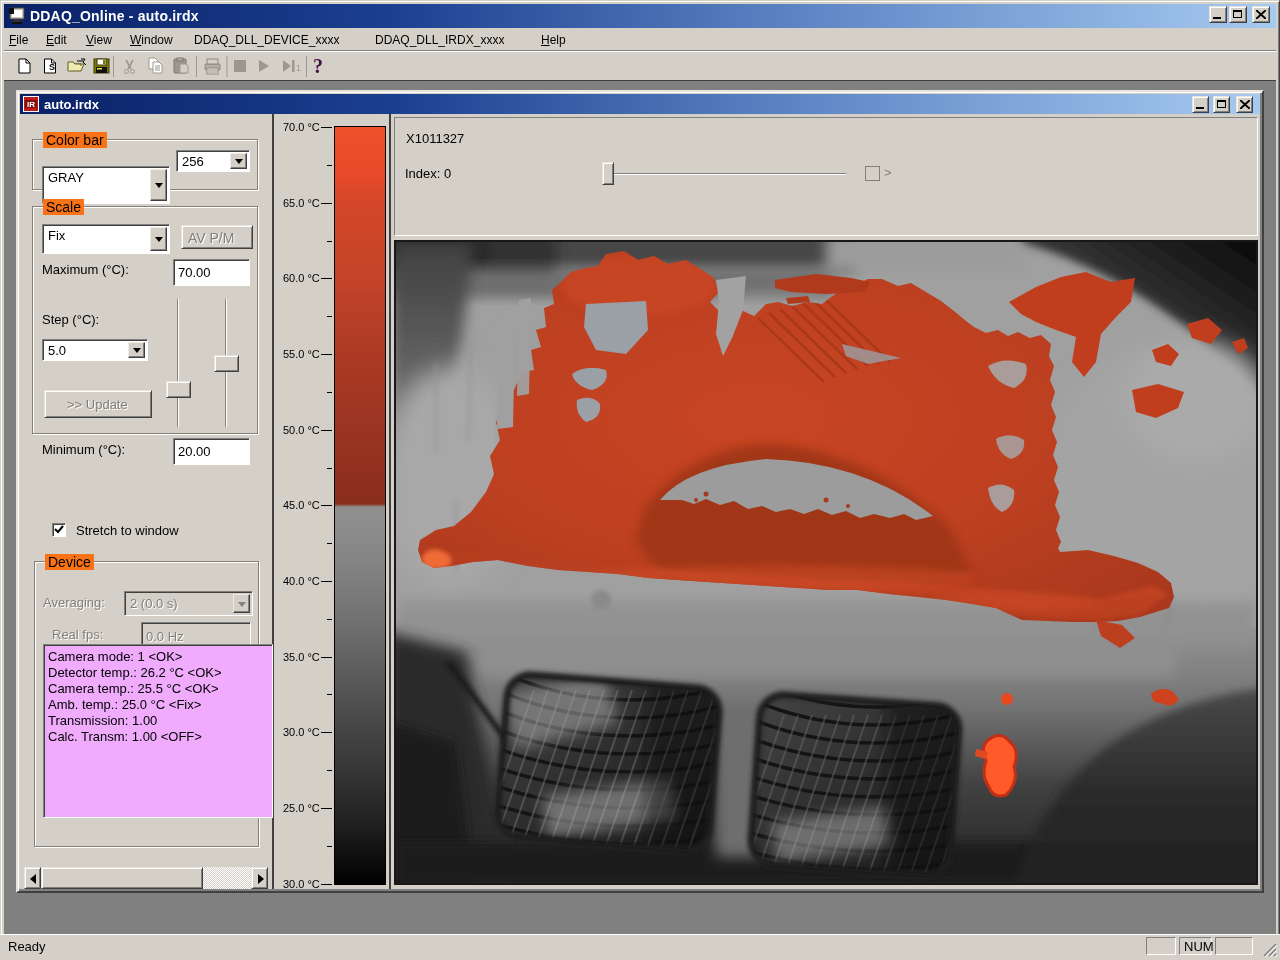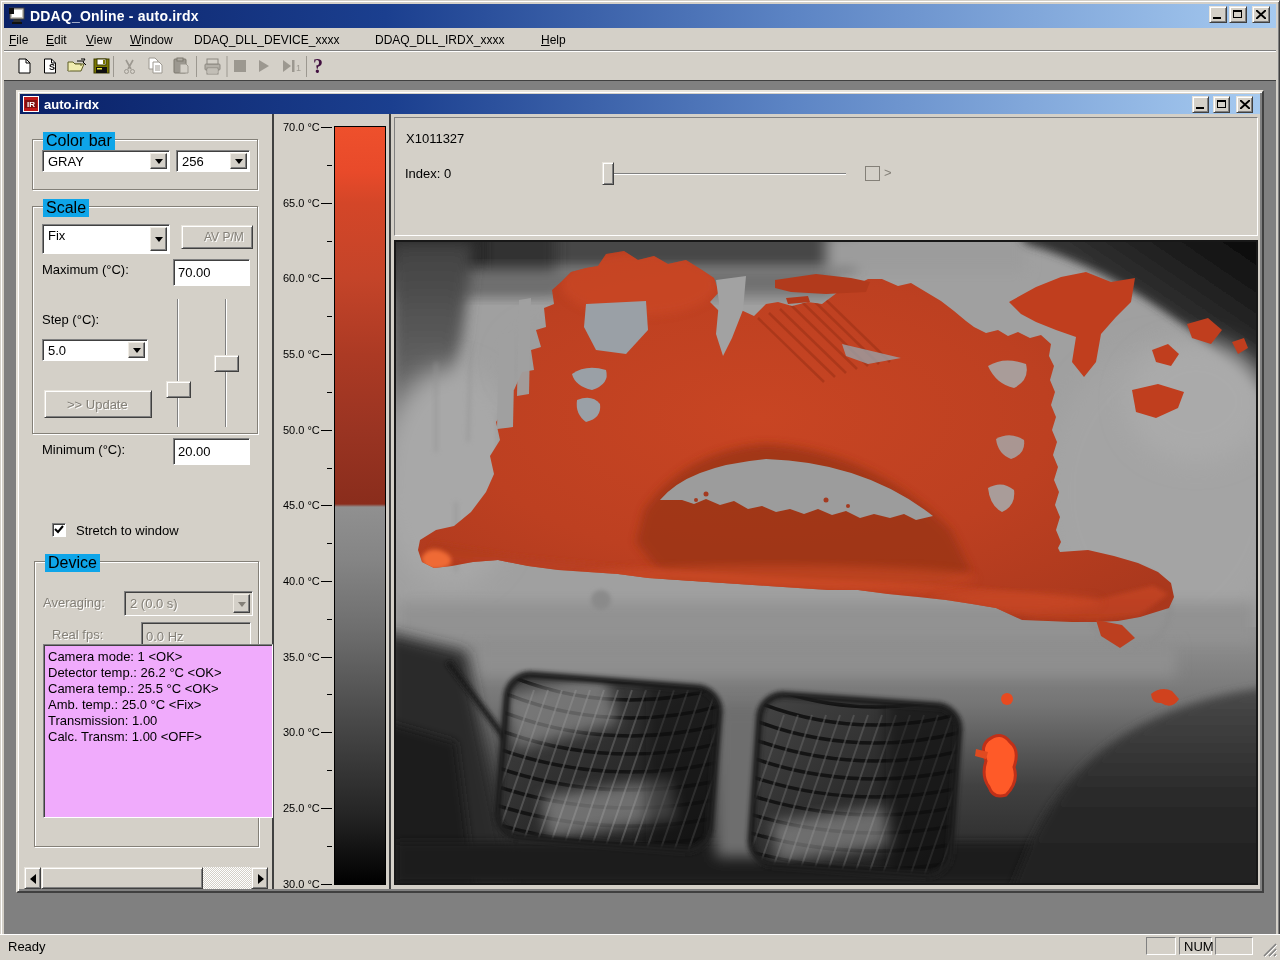--- a/index.html
+++ b/index.html
@@ -1,19 +1,19 @@
 <!DOCTYPE html>
 <html><head><meta charset="utf-8"><style>
 *{margin:0;padding:0;box-sizing:border-box}
 html,body{width:1280px;height:960px;overflow:hidden;background:#d4d0c8;font-family:"Liberation Sans",sans-serif;color:#000}
 .abs{position:absolute}
 .raised{background:#d4d0c8;border:1px solid;border-color:#e8e4dc #404040 #404040 #e8e4dc;box-shadow:inset 1px 1px 0 #fff,inset -1px -1px 0 #808080}
 .sunken{border:1px solid;border-color:#808080 #fff #fff #808080;box-shadow:inset 1px 1px 0 #404040;background:#fff}
 .group{border:1px solid #848078;box-shadow:inset 1px 1px 0 #fff,1px 1px 0 #fff}
-.glabel{position:absolute;top:-8px;left:10px;background:#0ea5e9;padding:0 3px;font-size:16px}
+.glabel{position:absolute;top:-8px;left:10px;background:#f97316;padding:0 3px;font-size:14px}
 .txt{font-size:13px}
 .gray{color:#848078;text-shadow:1px 1px 0 #fff}
 .combo{background:#fff;border:1px solid;border-color:#808080 #fff #fff #808080;box-shadow:inset 1px 1px 0 #404040}
 .combobtn{position:absolute;top:2px;right:2px;bottom:2px;width:17px;background:#d4d0c8;border:1px solid;border-color:#f0ece4 #404040 #404040 #f0ece4;box-shadow:inset -1px -1px 0 #808080}
 .darr{position:absolute;left:50%;top:50%;margin:-2px 0 0 -4px;width:0;height:0;border:4px solid transparent;border-top:5px solid #000;border-bottom:none}
 .darr.dis{border-top-color:#848078}
 .combotext{position:absolute;left:5px;top:3px;font-size:13px}
 .vtick{position:absolute;background:#000;height:1px}
 .sc-lab{position:absolute;font-size:11px;color:#000;white-space:nowrap}
 </style></head><body>
@@ -138,21 +138,21 @@
 <div class="abs" style="left:20px;top:114px;width:1240px;height:775px;background:#d4d0c8"></div>
 
 <div class="abs" style="left:272px;top:114px;width:2px;height:775px;background:#404040"></div>
 <div class="abs" style="left:389px;top:114px;width:2px;height:775px;background:#404040"></div>
 
 <div id="leftpanel" class="abs" style="left:20px;top:114px;width:252px;height:775px">
 
  <div class="abs group" style="left:12px;top:25px;width:226px;height:51px">
       <span class="glabel">Color bar</span>
     </div>
- <div class="abs combo" style="left:22px;top:36px;width:128px;height:22px">
+ <div class="abs combo" style="left:22px;top:52px;width:128px;height:38px">
       <span class="combotext">GRAY</span>
       <div class="combobtn">
         <div class="darr"></div>
       </div>
     </div>
  <div class="abs combo" style="left:156px;top:36px;width:74px;height:22px">
       <span class="combotext">256</span>
       <div class="combobtn">
         <div class="darr"></div>
       </div>
@@ -161,21 +161,21 @@
  <div class="abs group" style="left:12px;top:92px;width:226px;height:228px">
       <span class="glabel">Scale</span>
     </div>
  <div class="abs combo" style="left:22px;top:110px;width:128px;height:30px">
       <span class="combotext">Fix</span>
       <div class="combobtn">
         <div class="darr"></div>
       </div>
     </div>
  <div class="abs raised" style="left:161px;top:111px;width:72px;height:24px">
-      <span class="gray" style="position:absolute;left:22px;top:4px;font-size:12px">AV P/M</span>
+      <span class="gray" style="position:absolute;left:6px;top:4px;font-size:14px">AV P/M</span>
     </div>
  <div class="abs txt" style="left:22px;top:148px">Maximum (°C):</div>
  <div class="abs sunken" style="left:153px;top:145px;width:77px;height:27px">
       <span class="txt" style="position:absolute;left:4px;top:5px">70.00</span>
     </div>
  <div class="abs txt" style="left:22px;top:198px">Step (°C):</div>
  <div class="abs combo" style="left:22px;top:225px;width:106px;height:22px">
       <span class="combotext">5.0</span>
       <div class="combobtn">
         <div class="darr"></div>

